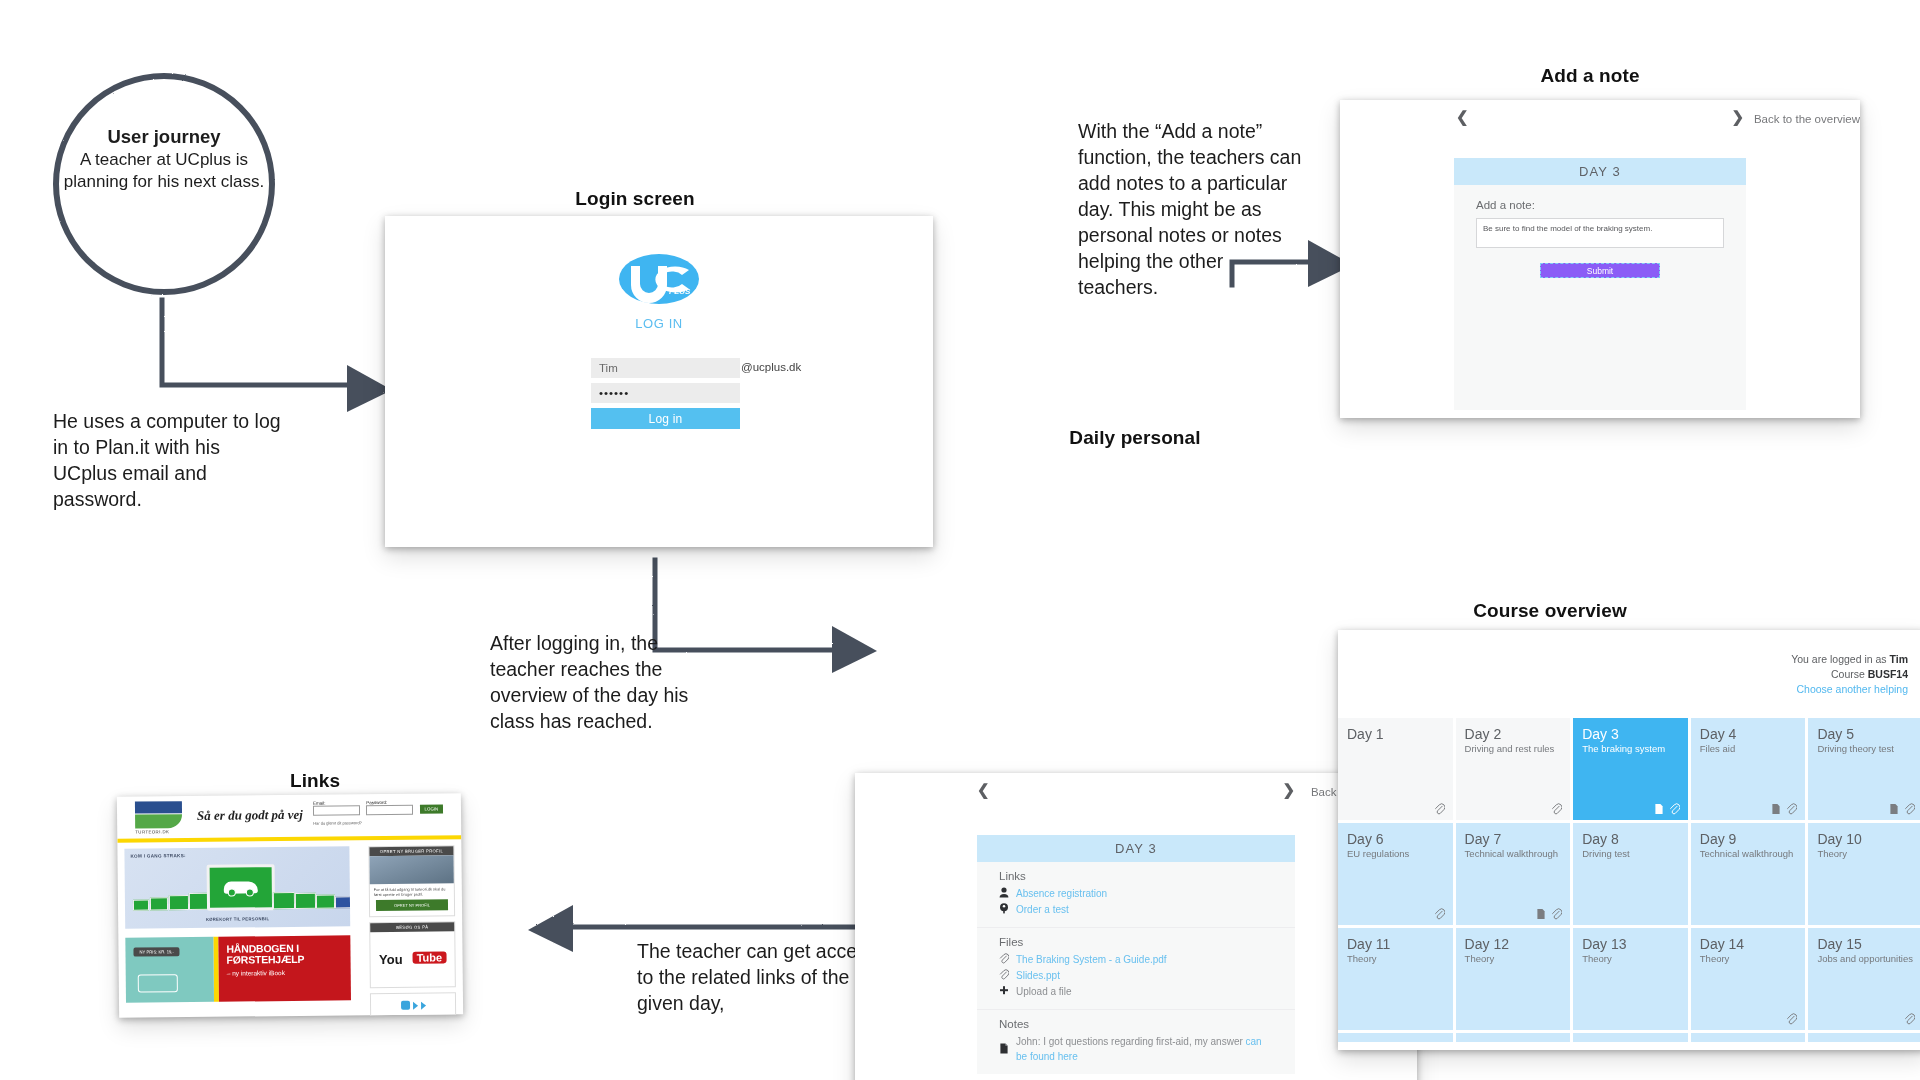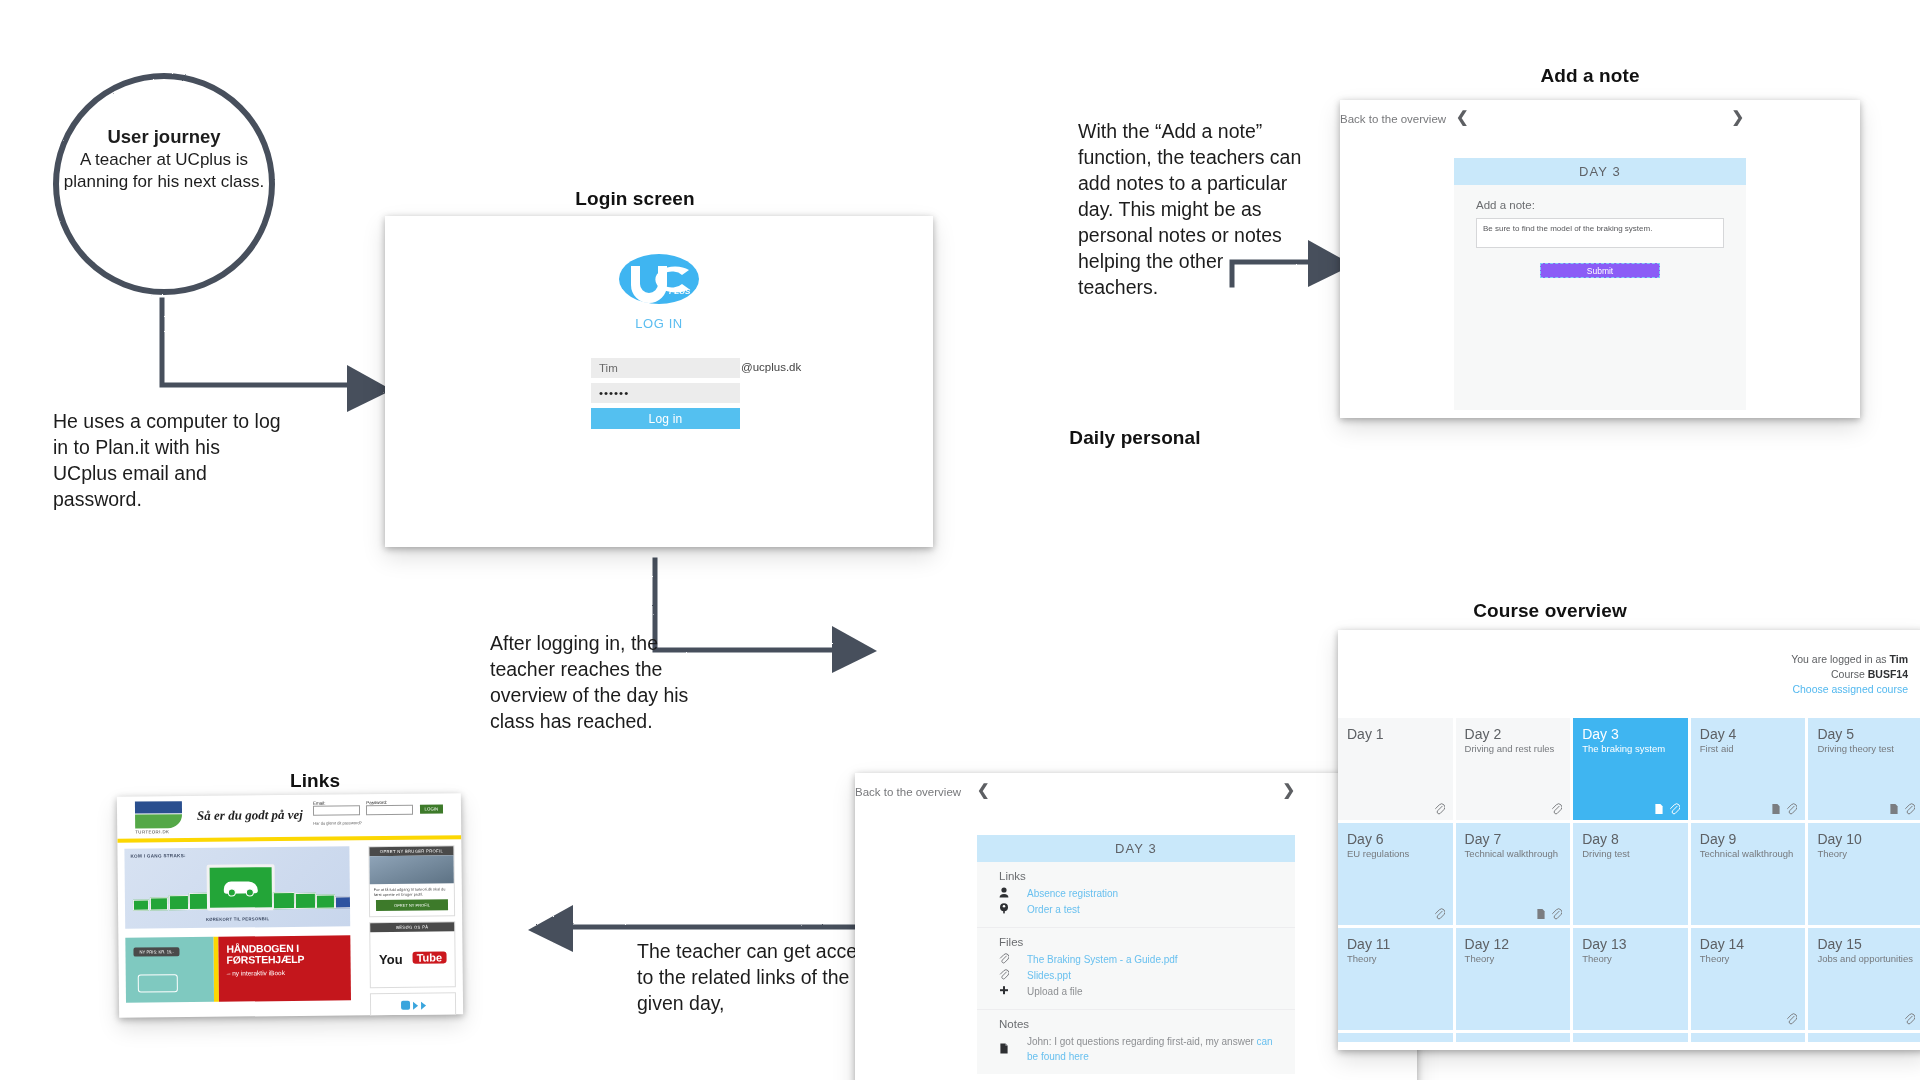--- a/index.html
+++ b/index.html
@@ -60,21 +60,21 @@
     color:#fff;font-size:12px;letter-spacing:.2px;cursor:pointer;display:block;
     font-family:"Liberation Sans",sans-serif;
   }
 
   
   .sheet{background:#fff;position:relative;}
   .sheet-nav{
     position:relative;height:42px;
   }
   .sheet-nav .navtxt{
-    position:absolute;left:0;right:0;top:13px;text-align:left;
+    position:absolute;left:0;right:0;top:13px;text-align:right;
     font-size:11.5px;color:#77787b;
   }
   .chev{
     position:absolute;top:8px;font-size:15px;color:#5d5f63;font-weight:bold;
     line-height:18px;cursor:pointer;
   }
   .dayhdr{
     background:#c9e8fa;color:#5f6267;text-align:center;
     font-size:13px;letter-spacing:1.1px;padding:6px 0;
   }
@@ -82,21 +82,21 @@
     background:#f7f8f8;border-bottom:1px solid #ededef;
     padding:8px 22px 9px 22px;
   }
   .dosec.last{border-bottom:0;}
   .dosec h4{
     margin:0 0 4px 0;font-size:11.5px;color:#6b6d70;font-weight:normal;
   }
   .topic{font-size:11.5px;color:#9a9c9f;}
   .topic b{color:#4e5053;font-weight:bold;}
   .drow{
-    display:flex;align-items:center;gap:17px;font-size:10px;line-height:15px;
+    display:flex;align-items:center;gap:6px;font-size:10px;line-height:15px;
     margin:1px 0;color:#8d8f92;
   }
   .drow a, .lnk{color:#69c0ef;text-decoration:none;cursor:pointer;}
   .ico{width:11px;height:13px;flex:0 0 11px;display:inline-block;
        position:relative;color:#3b3d40;}
   .note-body{background:#f7f8f8;padding:14px 22px 22px 22px;}
   .note-label{font-size:11.5px;color:#6b6d70;margin-bottom:7px;}
   .note-area{
     width:100%;box-sizing:border-box;height:30px;background:#fff;
     border:1px solid #d6d7d9;font-size:8px;color:#58595c;padding:5px 6px;
@@ -400,21 +400,21 @@
         </div>
 
       </div>
     </div>
   </div>
 
   <div class="abs panel" id="course-panel" style="left:1338px;top:630px;">
     <div class="co-meta">
       <div><span>You are logged in as </span><b>Tim</b></div>
       <div><span>Course </span><b>BUSF14</b></div>
-      <span class="lnk">Choose assigned course</span>
+      <span class="lnk">Choose another helping</span>
     </div>
 
     <div class="co-grid" id="co-grid">
         <div class="cell past">
           <div class="dnum">Day 1</div>
           <div class="dsub"></div>
           <div class="marks" style="color: rgb(123, 125, 129);">
             <span>
               <svg width="11" height="12" viewBox="0 0 10 11">
                 <path d="M7.4 3 L3.3 7.1 a1.7 1.7 0 0 0 2.4 2.4 L9.1 6 a3 3 0 0 0 -4.3 -4.3 L1.4 5.1" stroke="currentColor" stroke-width="0.9" fill="none" stroke-linecap="round"></path>
@@ -444,21 +444,21 @@
             </span>
             <span>
               <svg width="11" height="12" viewBox="0 0 10 11">
                 <path d="M7.4 3 L3.3 7.1 a1.7 1.7 0 0 0 2.4 2.4 L9.1 6 a3 3 0 0 0 -4.3 -4.3 L1.4 5.1" stroke="currentColor" stroke-width="0.9" fill="none" stroke-linecap="round"></path>
               </svg>
             </span>
           </div>
         </div>
         <div class="cell ">
           <div class="dnum">Day 4</div>
-          <div class="dsub">First aid</div>
+          <div class="dsub">Files aid</div>
           <div class="marks" style="color: rgb(123, 125, 129);">
             <span>
               <svg width="10" height="12" viewBox="0 0 10 11">
                 <path d="M1.4 0.6 h5 l2.2 2.2 v7.6 h-7.2 z" fill="currentColor"></path>
               </svg>
             </span>
             <span>
               <svg width="11" height="12" viewBox="0 0 10 11">
                 <path d="M7.4 3 L3.3 7.1 a1.7 1.7 0 0 0 2.4 2.4 L9.1 6 a3 3 0 0 0 -4.3 -4.3 L1.4 5.1" stroke="currentColor" stroke-width="0.9" fill="none" stroke-linecap="round"></path>
               </svg>

